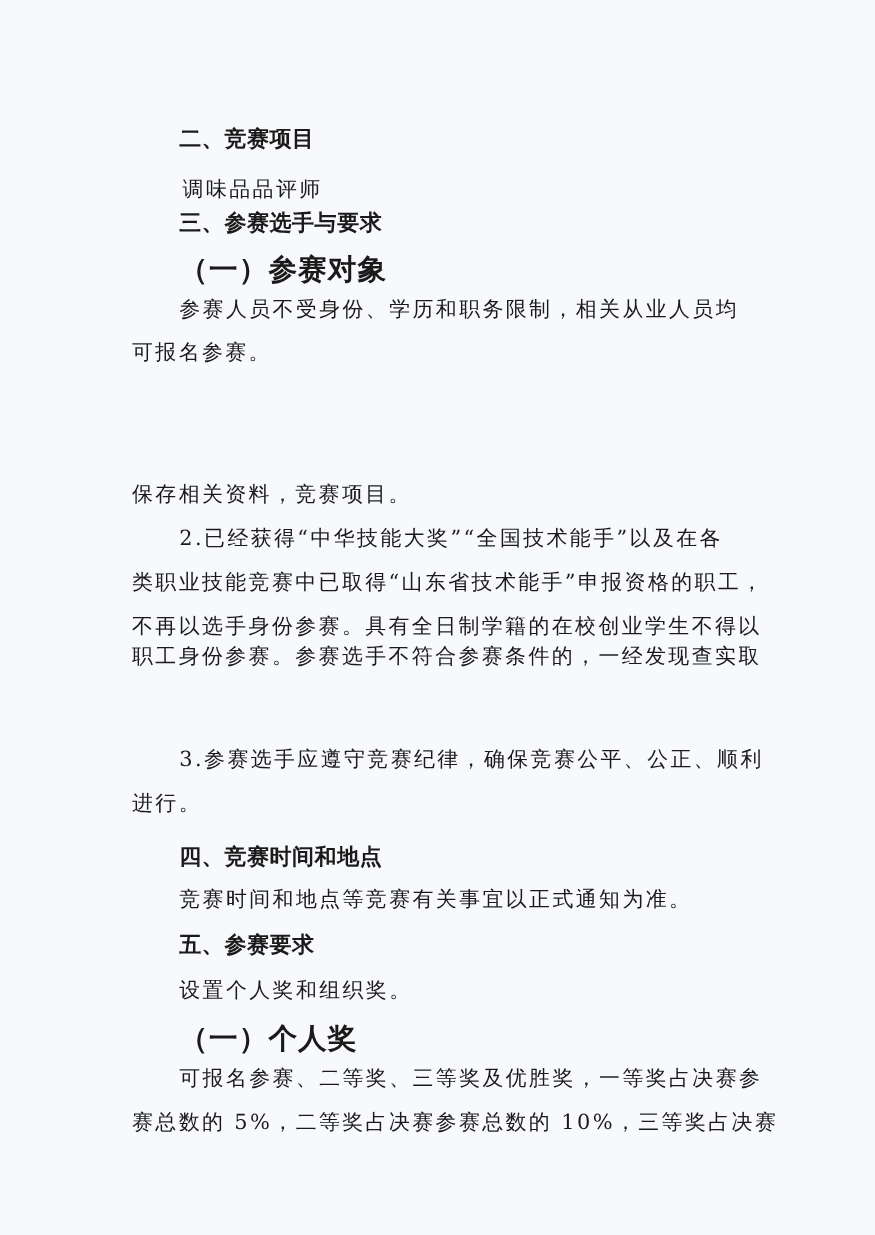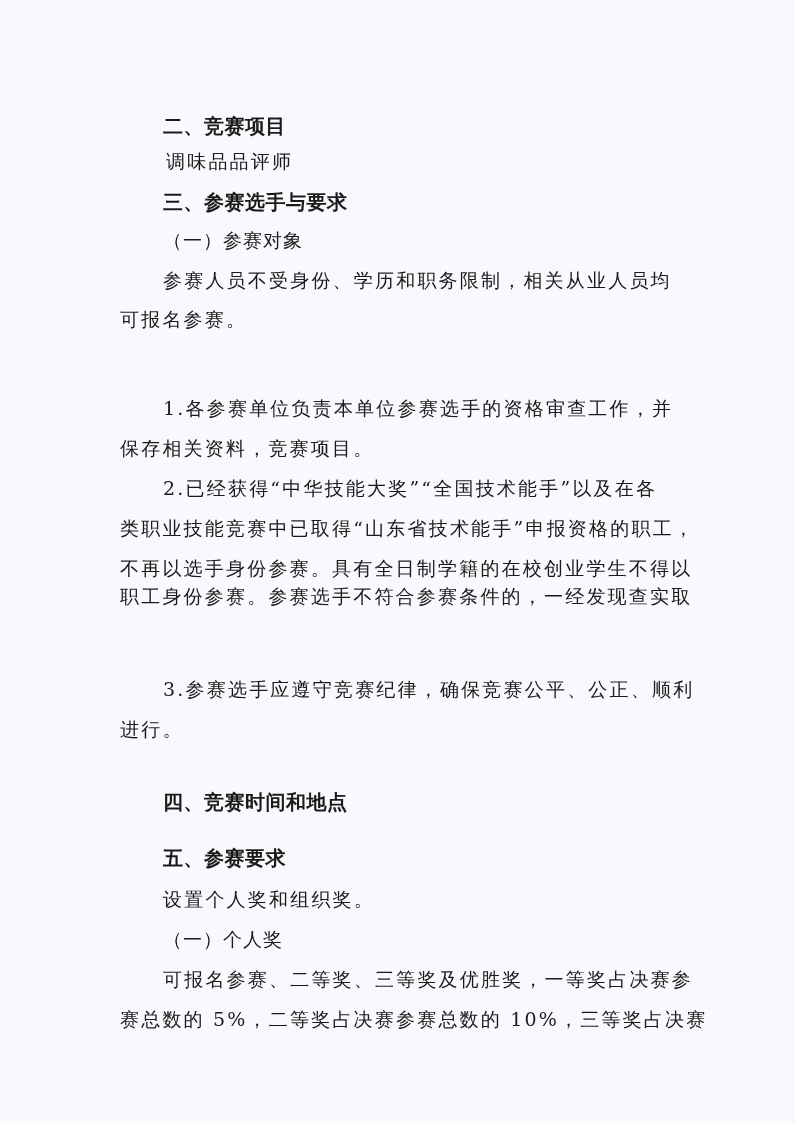--- a/index.html
+++ b/index.html
@@ -3,42 +3,42 @@
 <meta charset="utf-8">
 <style>
   html, body { margin: 0; padding: 0; }
   body {
     width: 795px; height: 1123px; background: #f8f9fc; overflow: hidden;
     font-family: "DejaVu Serif", "Liberation Serif", serif; color: #1a1a1a;
   }
   .page { position: relative; width: 795px; height: 1123px; }
   .line { position: absolute; font-size: 19px; white-space: nowrap; letter-spacing: 2.2px; }
   .h1 { font-family: "DejaVu Sans", "Liberation Sans", sans-serif; font-weight: bold; font-size: 20px; letter-spacing: 0.5px; }
-  .h2 { font-weight: normal; font-size: 19px; letter-spacing: 1px; }
+  .h2 { font-weight: bold; font-size: 26px; letter-spacing: 1px; }
 </style>
 </head>
 <body>
 
 <div class="page">
   <div class="line h1" style="left:163px;top:113px">二、竞赛项目</div>
-  <div class="line" style="left:166px;top:149px">调味品品评师</div>
+  <div class="line" style="left:166px;top:159px">调味品品评师</div>
 
   <div class="line h1" style="left:163px;top:189px">三、参赛选手与要求</div>
   <div class="line h2" style="left:163px;top:228px">（一）参赛对象</div>
   <div class="line" style="left:163px;top:268px">参赛人员不受身份、学历和职务限制，相关从业人员均</div>
   <div class="line" style="left:120px;top:307px">可报名参赛。</div>
 
-  <div class="line" style="left:163px;top:396px">1.各参赛单位负责本单位参赛选手的资格审查工作，并</div>
   <div class="line" style="left:120px;top:436px">保存相关资料，竞赛项目。</div>
   <div class="line" style="left:163px;top:476px">2.已经获得“中华技能大奖”“全国技术能手”以及在各</div>
   <div class="line" style="left:120px;top:516px">类职业技能竞赛中已取得“山东省技术能手”申报资格的职工，</div>
   <div class="line" style="left:120px;top:556px">不再以选手身份参赛。具有全日制学籍的在校创业学生不得以</div>
   <div class="line" style="left:120px;top:584px">职工身份参赛。参赛选手不符合参赛条件的，一经发现查实取</div>
   <div class="line" style="left:163px;top:677px">3.参赛选手应遵守竞赛纪律，确保竞赛公平、公正、顺利</div>
   <div class="line" style="left:120px;top:717px">进行。</div>
 
-  <div class="line h1" style="left:163px;top:789px">四、竞赛时间和地点</div>
+  <div class="line h1" style="left:163px;top:765px">四、竞赛时间和地点</div>
+  <div class="line" style="left:163px;top:805px">竞赛时间和地点等竞赛有关事宜以正式通知为准。</div>
   <div class="line h1" style="left:163px;top:845px">五、参赛要求</div>
   <div class="line" style="left:163px;top:887px">设置个人奖和组织奖。</div>
   <div class="line h2" style="left:163px;top:927px">（一）个人奖</div>
   <div class="line" style="left:163px;top:967px">可报名参赛、二等奖、三等奖及优胜奖，一等奖占决赛参</div>
   <div class="line" style="left:120px;top:1007px">赛总数的 5%，二等奖占决赛参赛总数的 10%，三等奖占决赛</div>
 </div>
 
 </body></html>

